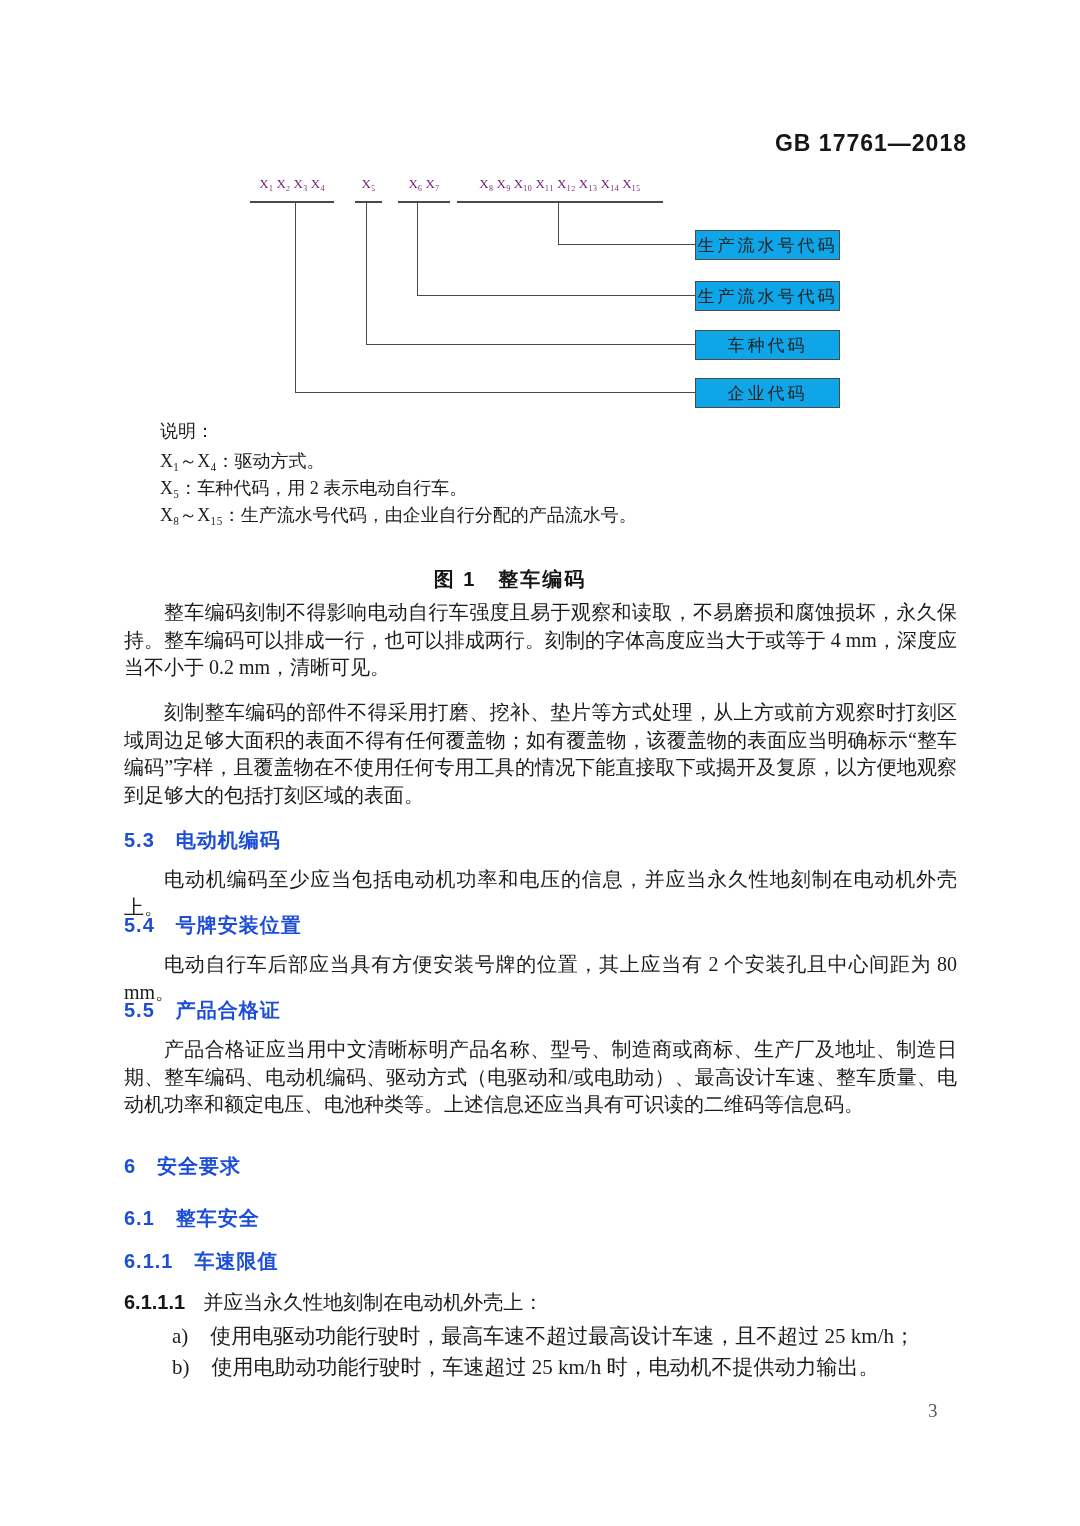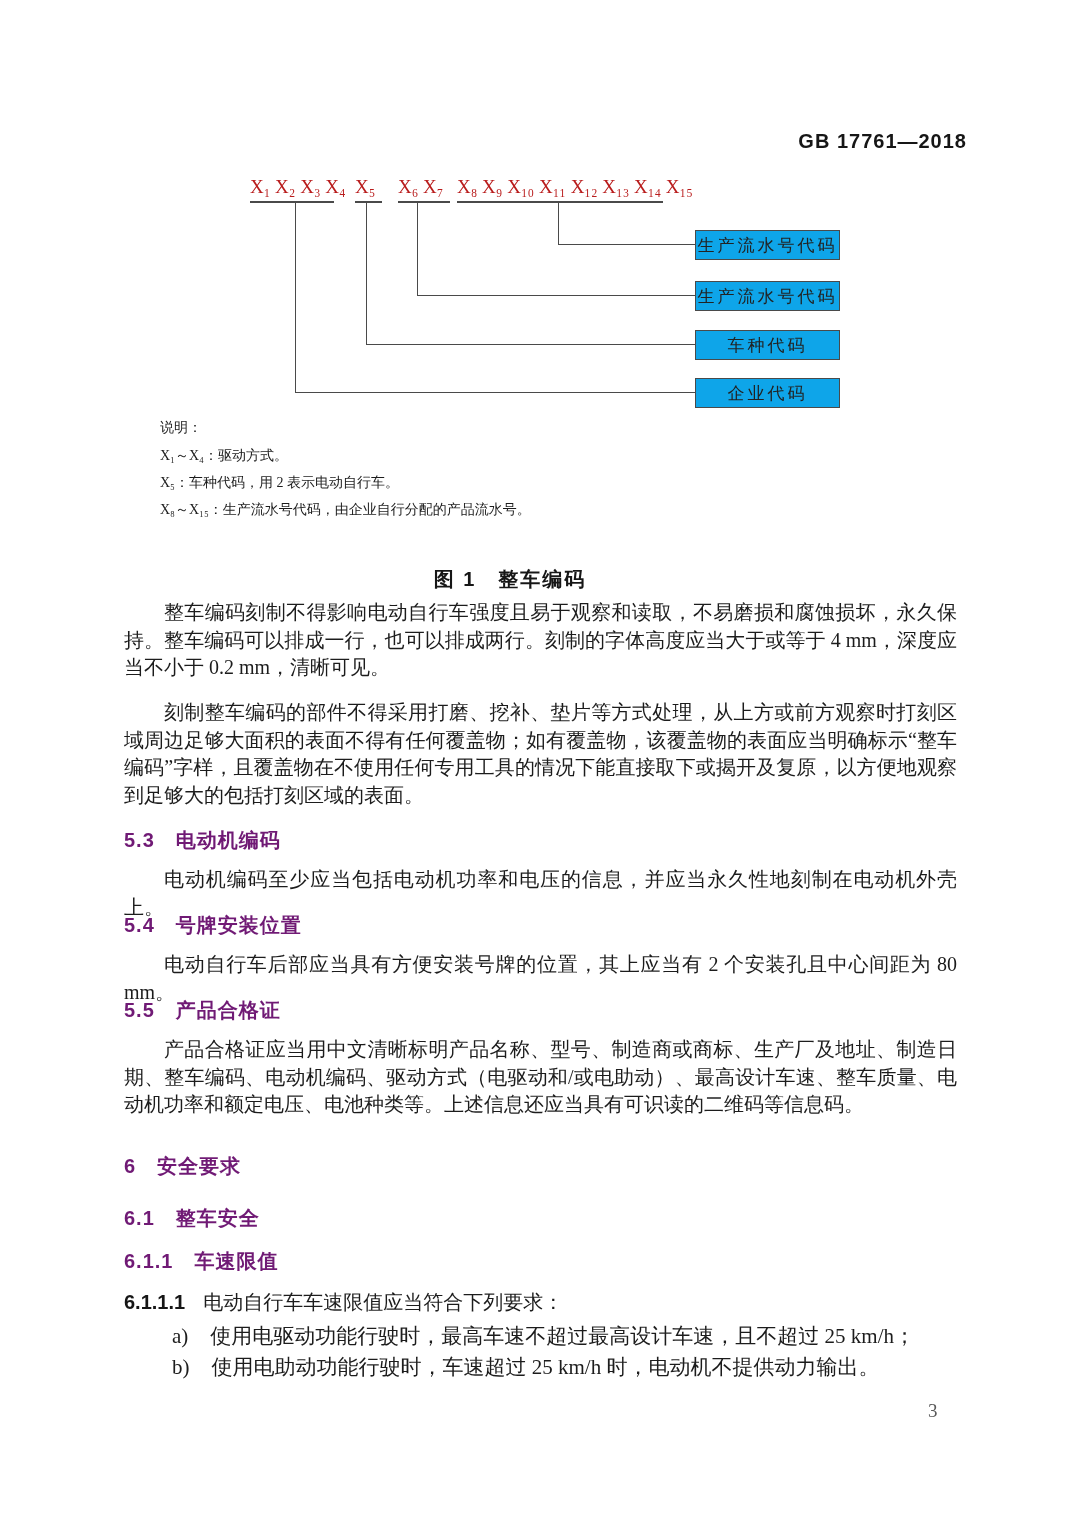--- a/index.html
+++ b/index.html
@@ -13,36 +13,36 @@
     overflow: hidden;
   }
 
   
   .std-no {
     position: absolute;
     top: 130px;
     right: 113px;
     font-family: "Liberation Sans", "DejaVu Sans", sans-serif;
     font-weight: bold;
-    font-size: 20px;
+    font-size: 23px;
     letter-spacing: 1px;
     color: #161616;
   }
 
   
   .fig { position: absolute; left: 0; top: 0; width: 1080px; height: 420px; }
   .codegroup {
     position: absolute;
     top: 176px;
     height: 25px;
     border-bottom: 2px solid #4a4a4a;
-    font-size: 19px;
-    white-space: nowrap;
-    text-align: left;
-    color: #b91c1c;
+    font-size: 13px;
+    white-space: nowrap;
+    text-align: center;
+    color: #701a75;
   }
   .vline { position: absolute; width: 0; border-left: 1px solid #4a4a4a; }
   .hline { position: absolute; height: 0; border-top: 1px solid #4a4a4a; }
   .fig-box {
     position: absolute;
     left: 695px;
     width: 143px;
     height: 28px;
     border: 1px solid #4a4a4a;
     background: #0ea5e9;
@@ -53,21 +53,21 @@
     letter-spacing: 3px;
     color: #222;
   }
 
   
   .legend {
     position: absolute;
     left: 160px;
     top: 419px;
     width: 800px;
-    font-size: 14px;
+    font-size: 18px;
     color: #1c1c1c;
   }
   .legend .lg-title { margin-bottom: 9px; }
   .legend .lg-item { margin-top: 10px; line-height: 17px; white-space: nowrap; }
 
   .fig-caption {
     position: absolute;
     top: 566px;
     left: 0;
     width: 1020px;
@@ -91,21 +91,21 @@
     color: #1c1c1c;
   }
 
   .heading {
     position: absolute;
     left: 124px;
     font-family: "Liberation Sans", "DejaVu Sans", sans-serif;
     font-weight: bold;
     font-size: 20px;
     letter-spacing: 1px;
-    color: #701a75;
+    color: #1d4ed8;
     white-space: nowrap;
   }
 
   .clause {
     position: absolute;
     left: 124px;
     width: 833px;
     font-size: 20px;
     white-space: nowrap;
     color: #1c1c1c;
@@ -184,21 +184,21 @@
   <div class="para" style="top:951px;">电动自行车后部应当具有方便安装号牌的位置，其上应当有 2 个安装孔且中心间距为 80 mm。</div>
 
   <div class="heading" style="top:997px;">5.5　产品合格证</div>
   <div class="para" style="top:1036px;">产品合格证应当用中文清晰标明产品名称、型号、制造商或商标、生产厂及地址、制造日期、整车编码、电动机编码、驱动方式（电驱动和/或电助动）、最高设计车速、整车质量、电动机功率和额定电压、电池种类等。上述信息还应当具有可识读的二维码等信息码。</div>
 
   <div class="heading" style="top:1153px;">6　安全要求</div>
   <div class="heading" style="top:1205px;">6.1　整车安全</div>
   <div class="heading" style="top:1248px;">6.1.1　车速限值</div>
 
   <div class="clause" style="top:1289px;">
-    <span class="num">6.1.1.1</span><span>电动自行车车速限值应当符合下列要求：</span>
+    <span class="num">6.1.1.1</span><span>并应当永久性地刻制在电动机外壳上：</span>
   </div>
 
   <div class="list-item" style="top:1322px;">
     <span class="pfx">a)</span><span>使用电驱动功能行驶时，最高车速不超过最高设计车速，且不超过 25 km/h；</span>
   </div>
   <div class="list-item" style="top:1353px;">
     <span class="pfx">b)</span><span>使用电助动功能行驶时，车速超过 25 km/h 时，电动机不提供动力输出。</span>
   </div>
 
 

